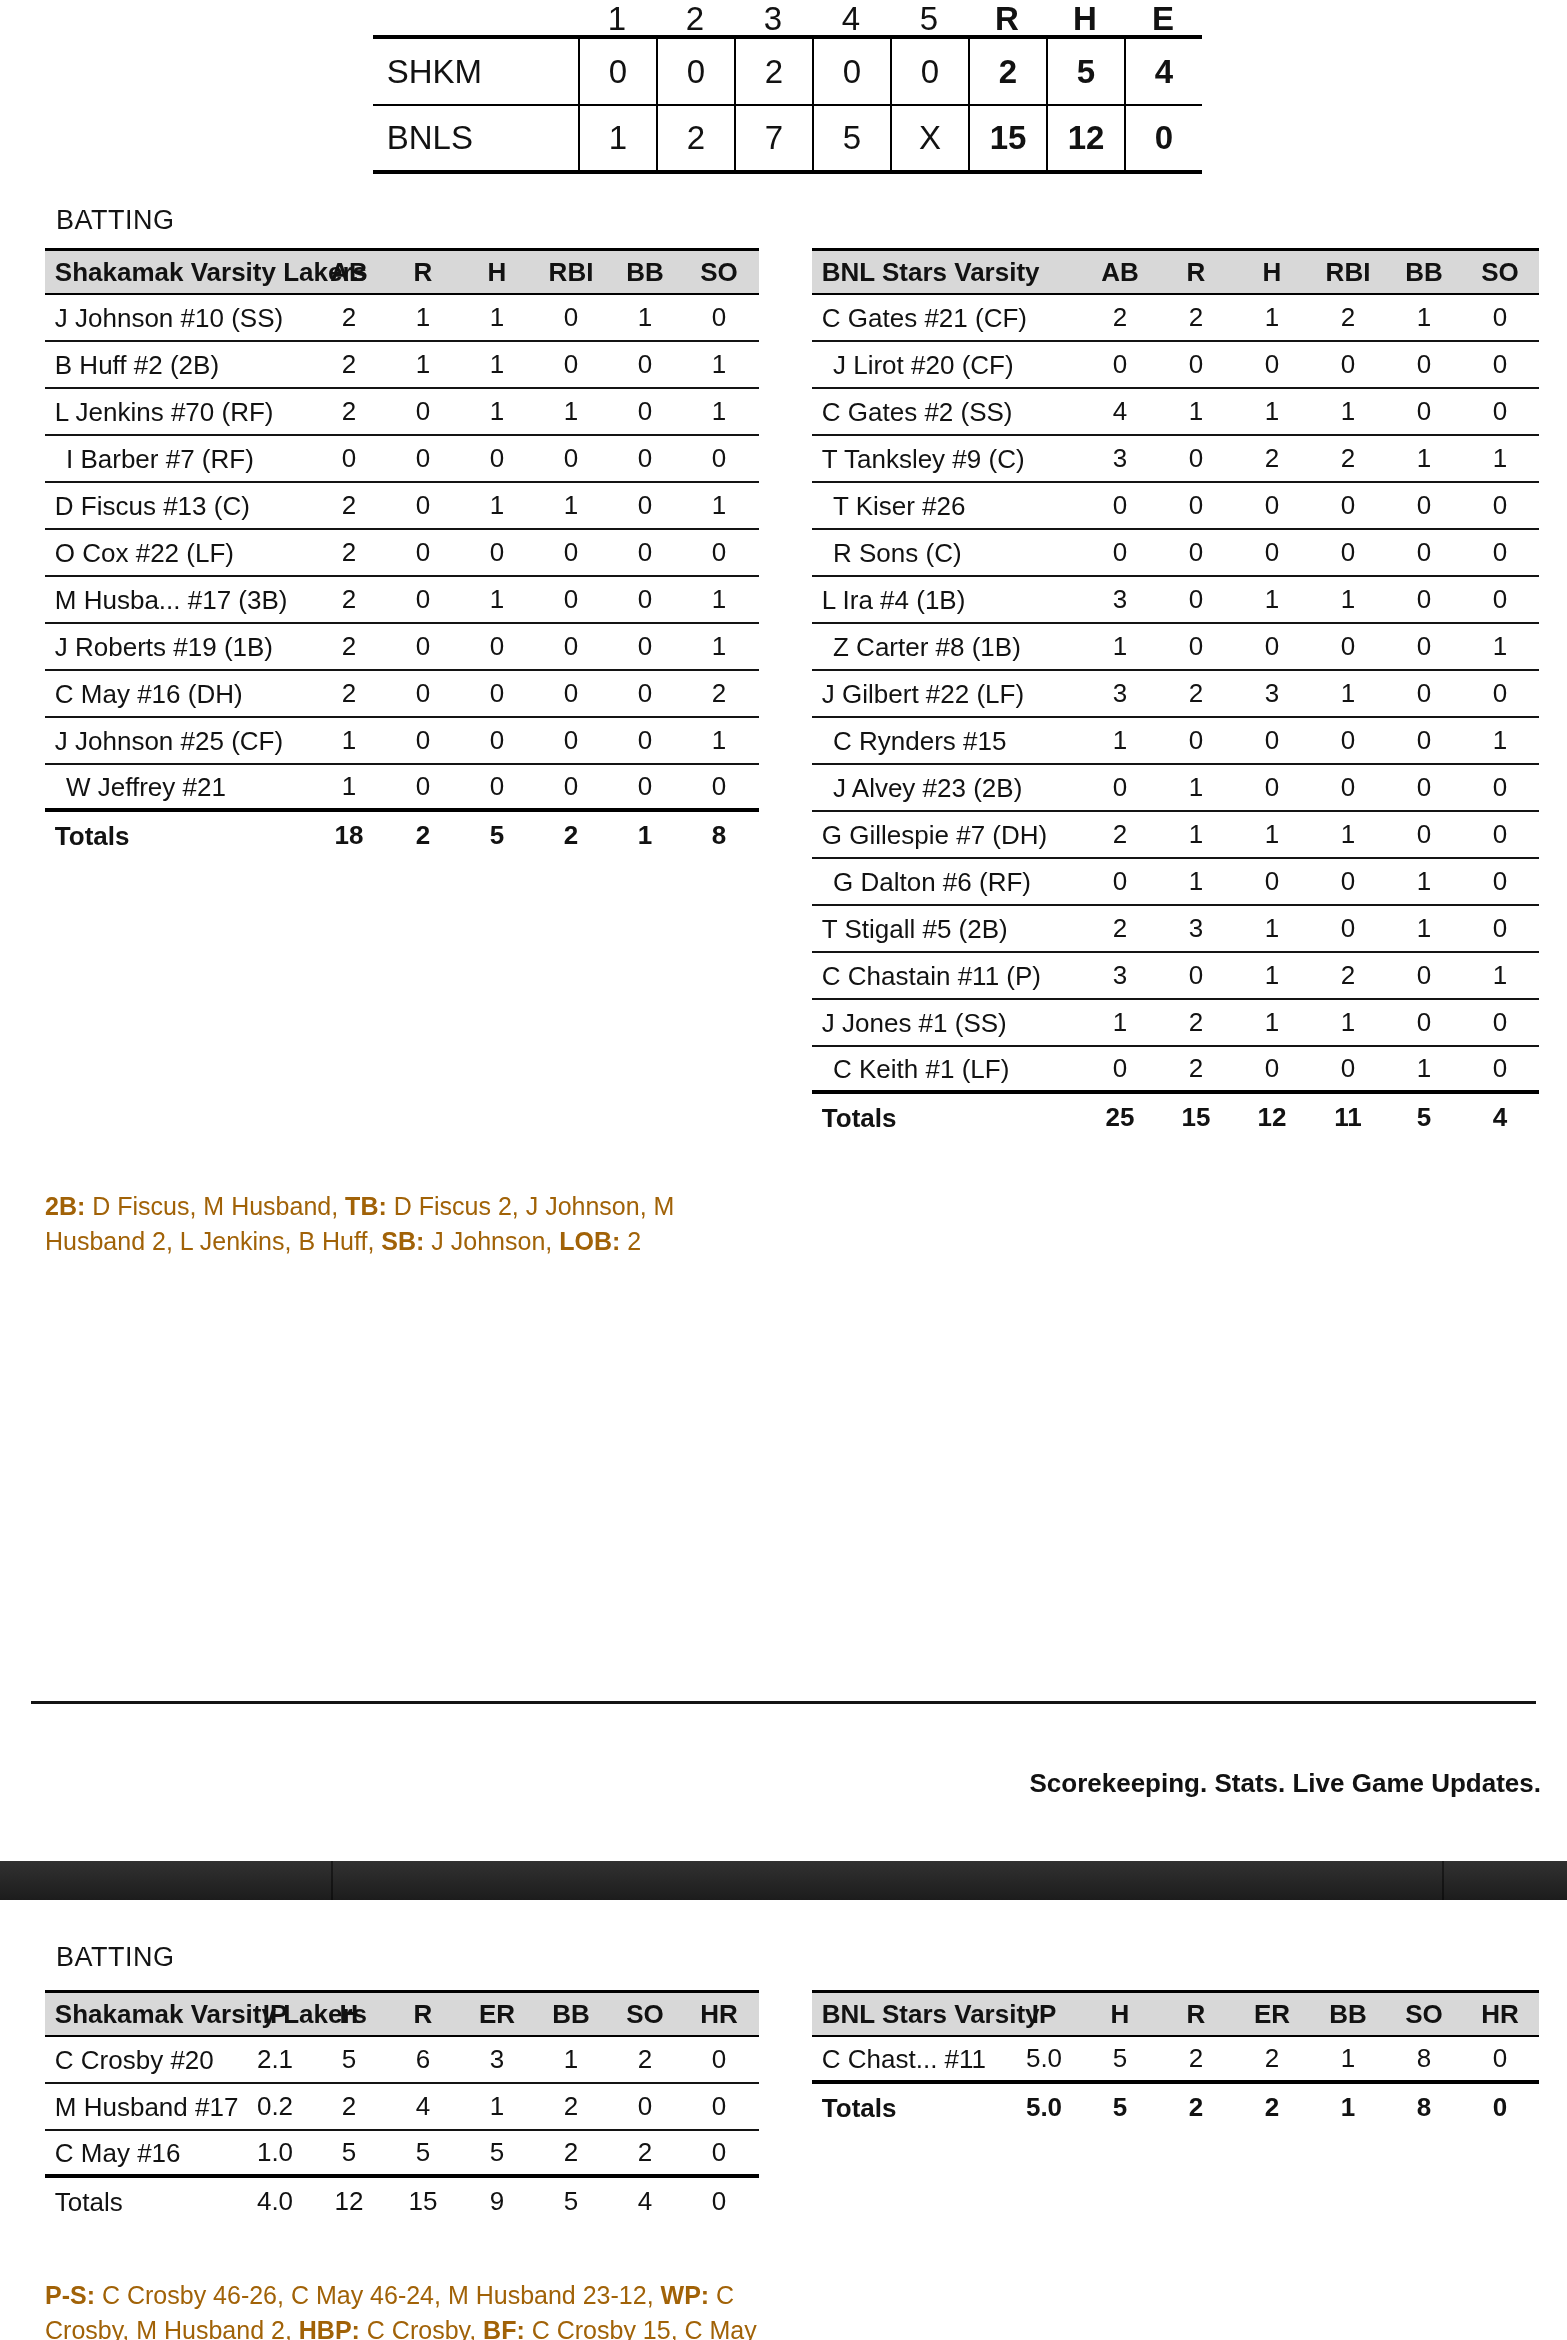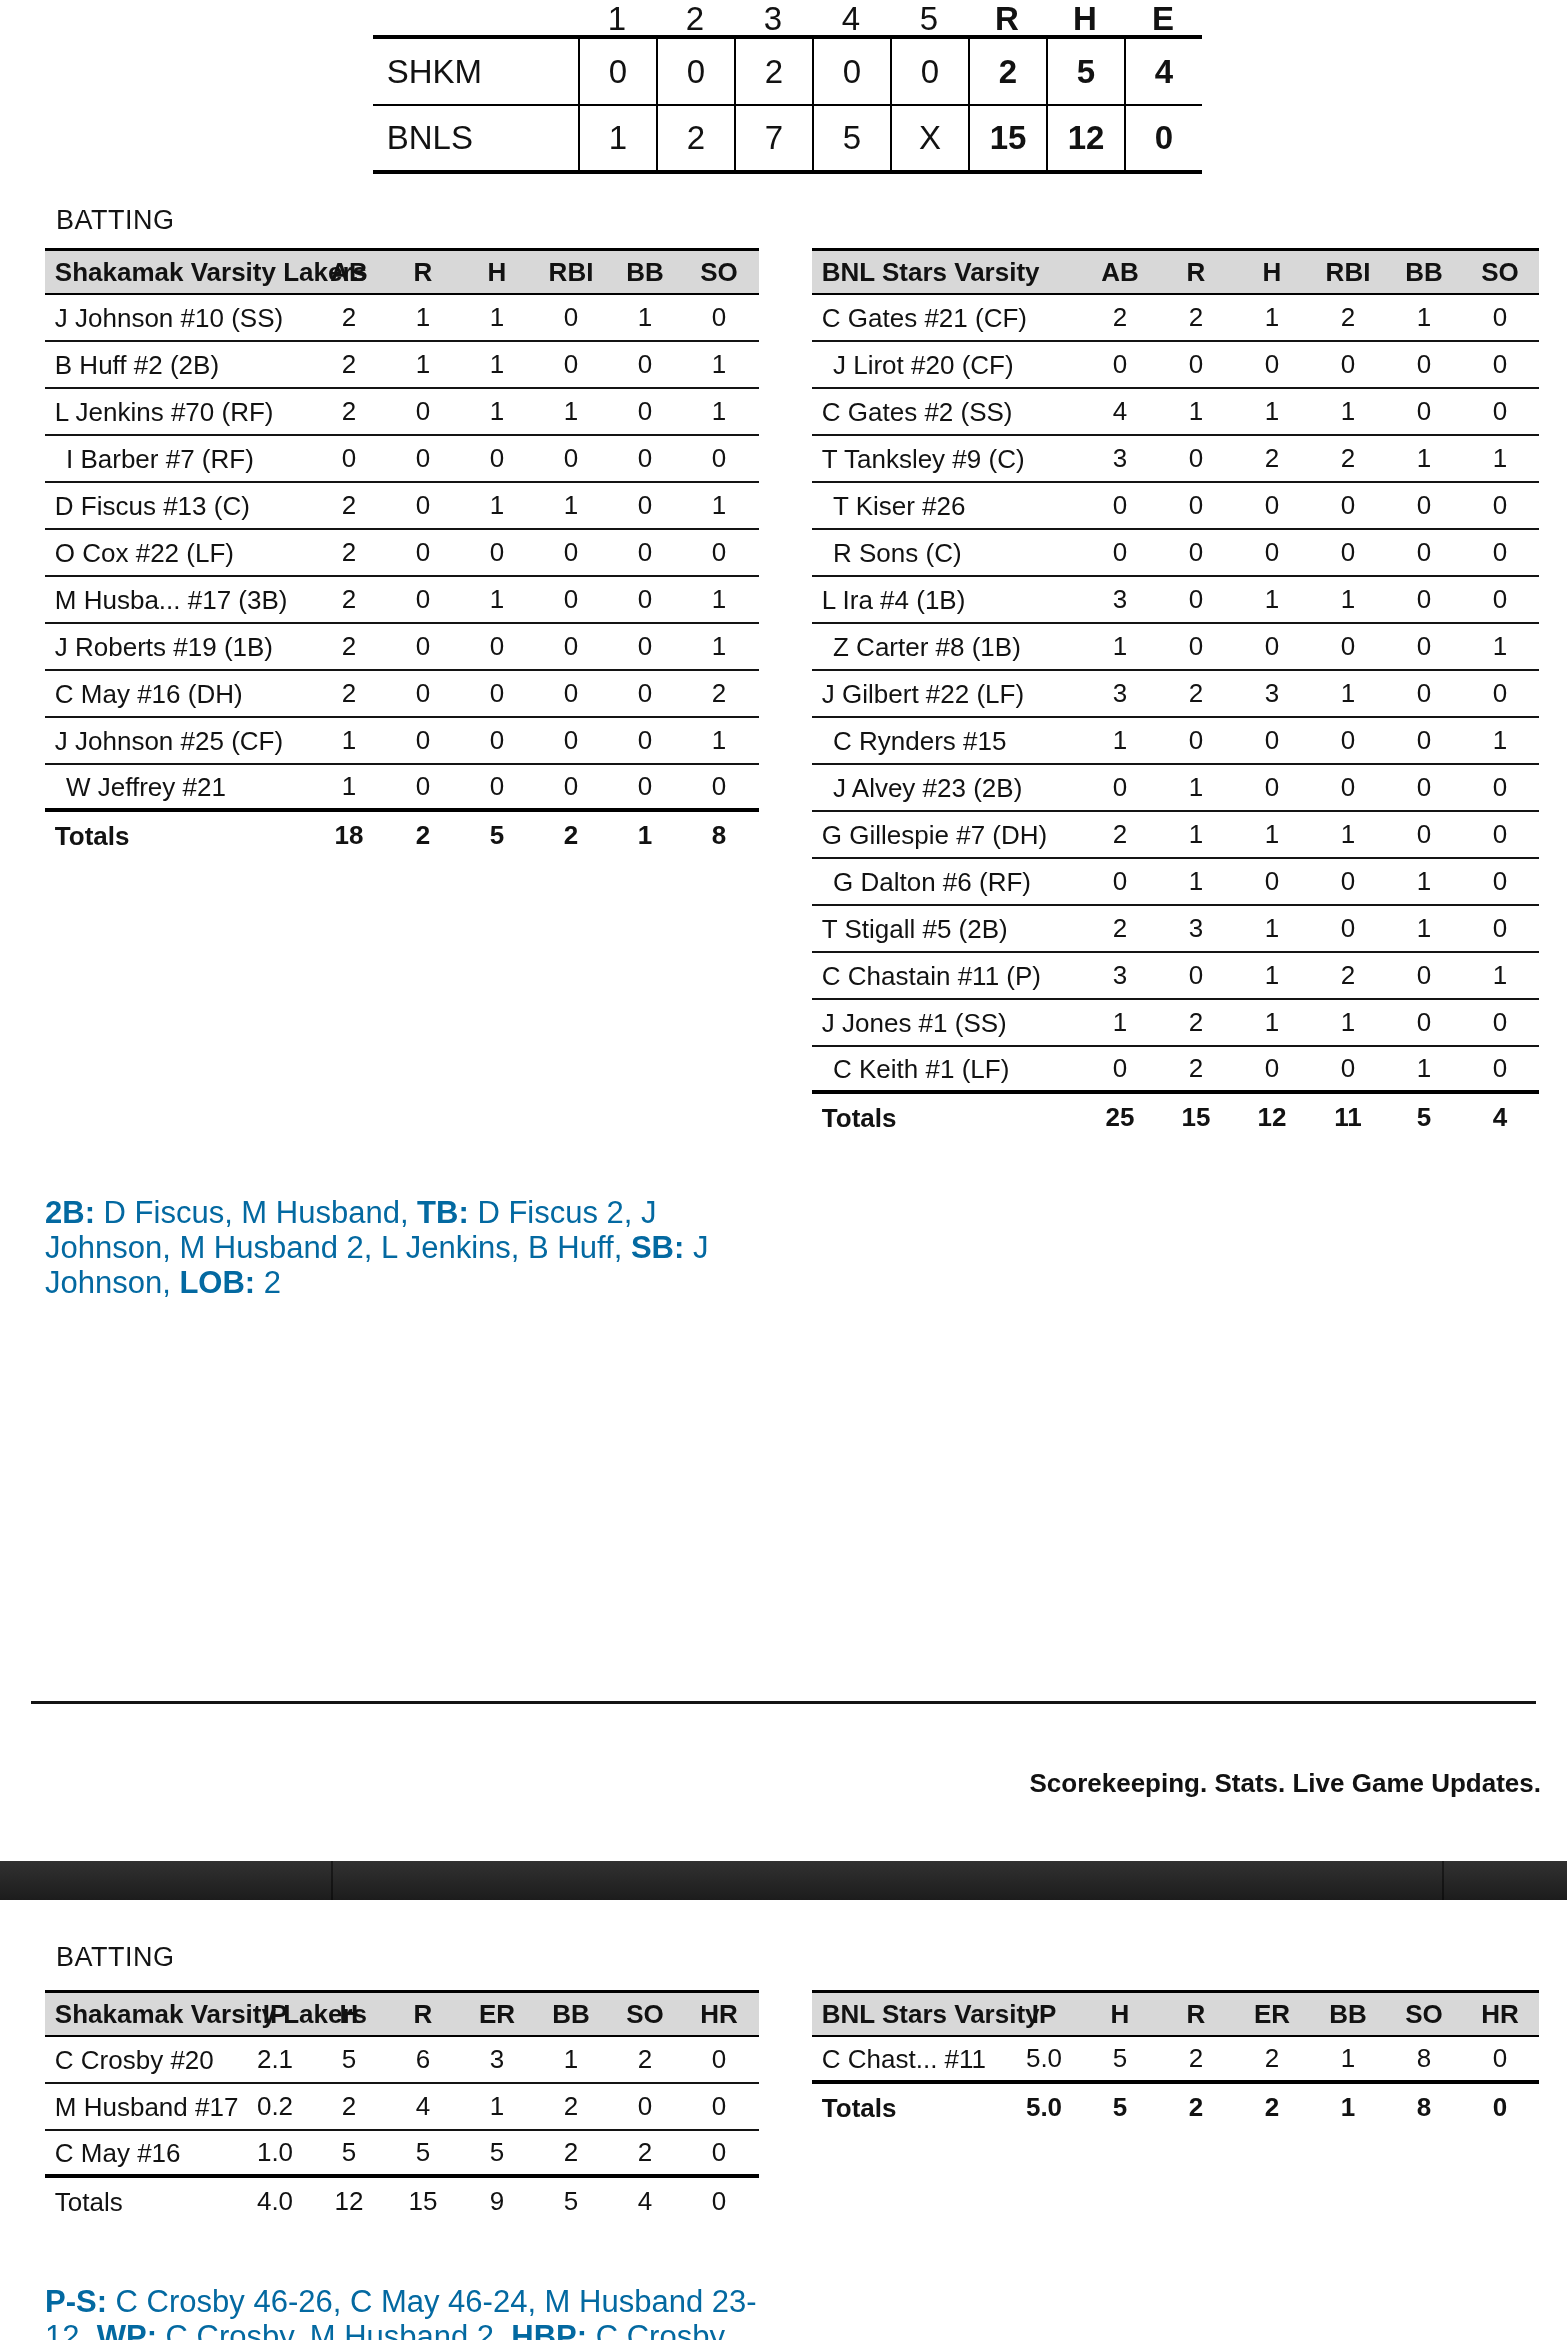--- a/index.html
+++ b/index.html
@@ -38,21 +38,21 @@
   .row.last{border-bottom:4.9px solid #000}
   .row.totals{border-bottom:none;font-weight:700}
   .row.totals.regular{font-weight:400}
   .row.boldrow{font-weight:400}
   .cell{display:flex;align-items:center;justify-content:center;font-size:26px;min-width:0}
   .cell.name{justify-content:flex-start;position:relative}
   .cell.name .nm{position:absolute;left:9.8px;top:50%;transform:translateY(-50%);white-space:nowrap;z-index:2}
   .cell.name.sub .nm{left:21px}
 
   
-  .notes{position:absolute;font-size:31px;line-height:35px;color:#0369a1}
+  .notes{position:absolute;font-size:25px;line-height:35px;color:#a16207}
   .notes b{font-weight:700}
   .notes-bat-away{left:45px;top:1164px;width:718px}
   .notes-bat-home{left:812px;top:1164px;width:733px}
   .notes-pit-away{left:45px;top:2253px;width:718px}
   .notes-pit-home{left:812px;top:2253px;width:733px}
 
   
   .divider{position:absolute;left:31px;top:1701px;width:1505px;height:2.9px;background:#141414}
   .tagline{position:absolute;right:26px;top:1768px;font-size:26px;font-weight:700;color:#121212}
   .darkbar{position:absolute;left:0;top:1861px;width:1567px;height:39px;

